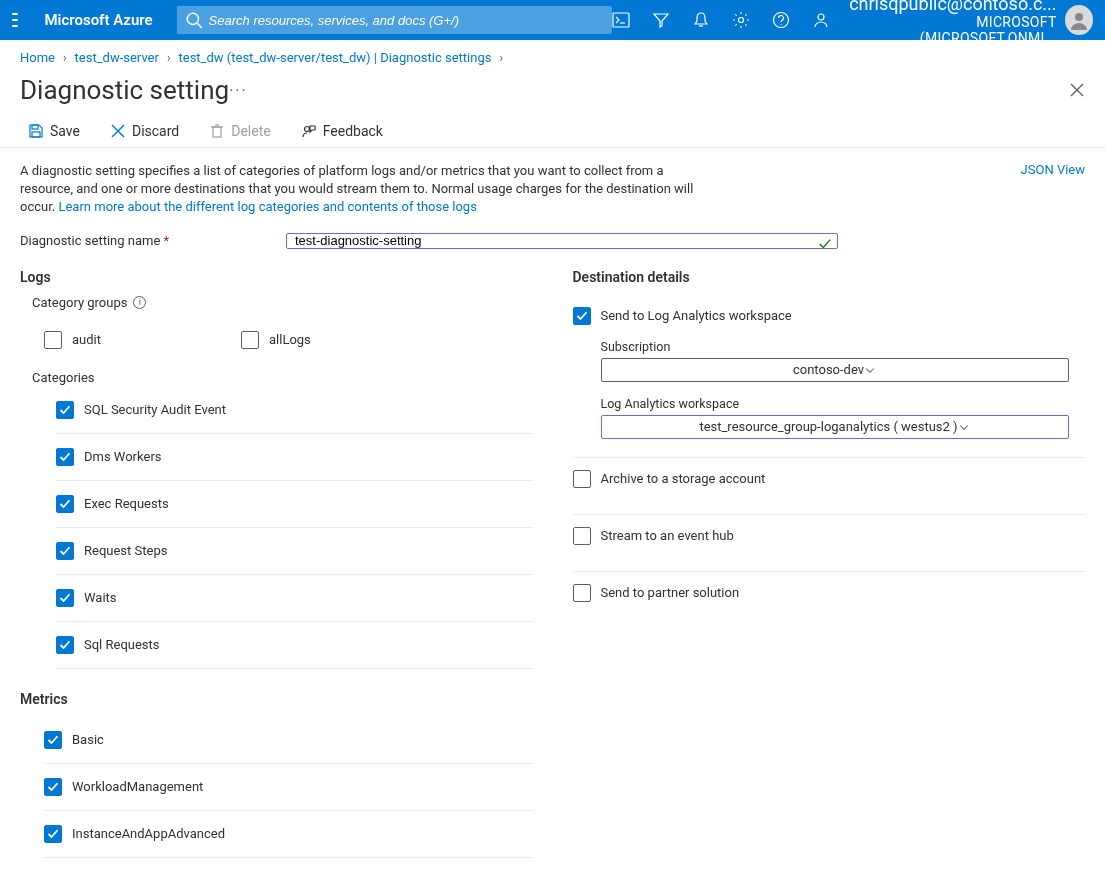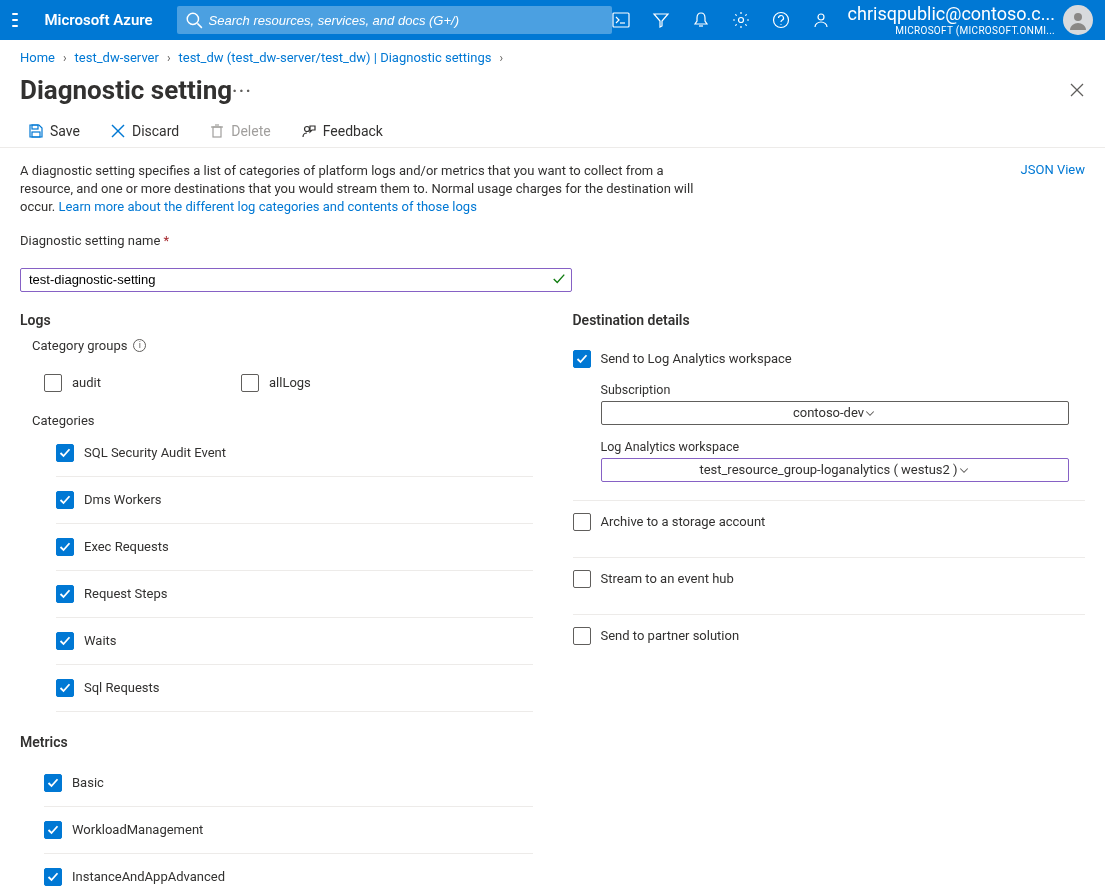--- a/index.html
+++ b/index.html
@@ -43,64 +43,64 @@
     outline: none;
     padding-left: 6px;
   }
   .searchbox input::placeholder { color: #fff; opacity: 1; font-style: italic;}
   .topbar .spacer { flex: 1; }
   .topicons { display:flex; align-items:center; gap: 22px; margin-right: 18px;}
   .topicon { width:18px; height:18px; cursor:pointer; color:#fff; }
   .account { display:flex; align-items:center; gap:8px; }
   .account-text { text-align:right; line-height:1.15; font-size:12px; }
   .account-text .line1 { font-size:18px; }
-  .account-text .line2 { font-size:10px; letter-spacing:.3px; }
+  .account-text .line2 { font-size:14px; letter-spacing:.3px; }
   .avatar {
     width: 30px; height:30px; border-radius:50%;
     background: #d8dadd; display:flex; align-items:center; justify-content:center;
   }
 
   
   .breadcrumb {
     padding: 10px 20px 4px 20px;
     font-size: 13px;
     display:flex; align-items:center; gap:8px; flex-wrap:wrap;
   }
   .breadcrumb a { color:#0078d4; text-decoration:none; cursor:pointer; }
   .breadcrumb .chev { color:#605e5c; font-size:12px; }
 
   
   .title-row { padding: 6px 20px 12px 20px; display:flex; align-items:center; justify-content:space-between;}
-  .title { font-size:26px; font-weight:700; display:flex; align-items:center; gap:0;}
+  .title { font-size:26px; font-weight:400; display:flex; align-items:center; gap:0;}
   .more { color:#605e5c; cursor:pointer; font-size:16px; letter-spacing:2px;}
   .close-x { cursor:pointer; color:#605e5c; }
 
   
   .toolbar {
     display:flex; align-items:flex-start; gap: 30px;
     padding: 6px 20px 8px 28px;
     border-bottom: 1px solid #edebe9;
   }
   .tb-btn { display:flex; align-items:center; gap:6px; color:#323130; cursor:pointer; font-size:14px;}
   .tb-btn.disabled { color:#a19f9d; cursor:default;}
   .tb-btn .ic { width:16px; height:16px; }
 
   
   .desc { padding: 14px 20px 10px 20px; display:flex; justify-content:space-between; gap:24px;}
   .desc-text { max-width: 695px; color:#323130; line-height:1.4;}
   .desc-text a { color:#0078d4; text-decoration:none; cursor:pointer;}
   .json-view { color:#0078d4; cursor:pointer; white-space:nowrap; }
 
   
-  .namefield { display:flex; align-items:flex-start; gap: 20px; padding: 6px 20px 14px 20px; flex-direction: column;}
+  .namefield { display:flex; align-items:center; gap: 26px; padding: 6px 20px 14px 20px;}
   .namefield label { width: 240px; font-size:13px; }
   .req { color:#a4262c; }
   .name-input-wrap { position:relative; width: 552px; }
   .name-input {
-    width:100%; height:24px; border:1px solid #8a2be2; border-color:#8661c5;
+    width:100%; height:16px; border:1px solid #8a2be2; border-color:#8661c5;
     border-radius:2px; padding: 3px 28px 3px 8px; font-size:13px; outline:none;
   }
   .name-input-wrap .valid { position:absolute; right:6px; top:4px; color:#107c10;}
 
   
   .cols { display:flex; gap: 40px; padding: 0 20px 20px 20px;}
   .col { flex: 1; min-width:0;}
   .sect-h { font-size:14px; font-weight:600; margin: 6px 0 10px 0;}
   .sub-h { font-size:13px; margin: 4px 0 8px 0; color:#323130; display:flex; align-items:center; gap:6px;}
   .info-ic { width:13px; height:13px; border:1px solid #605e5c; border-radius:50%; display:inline-flex; align-items:center; justify-content:center; font-size:9px; color:#605e5c;}

